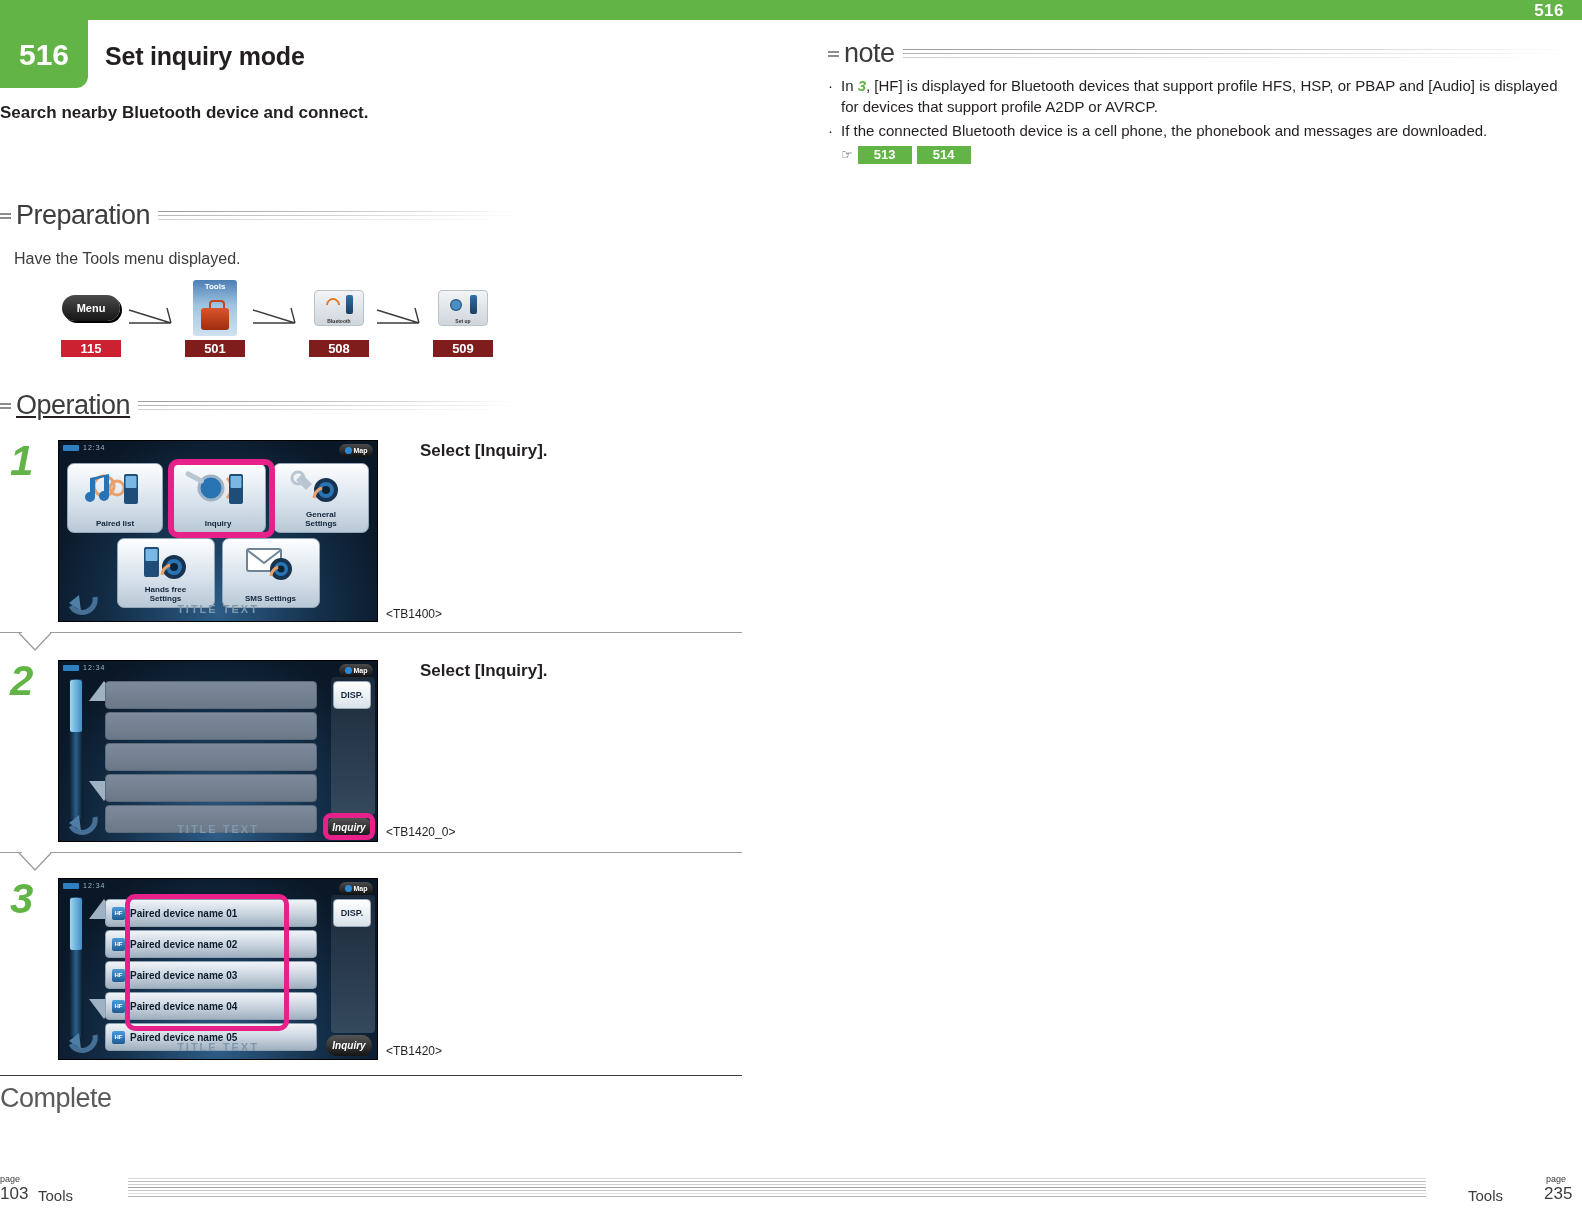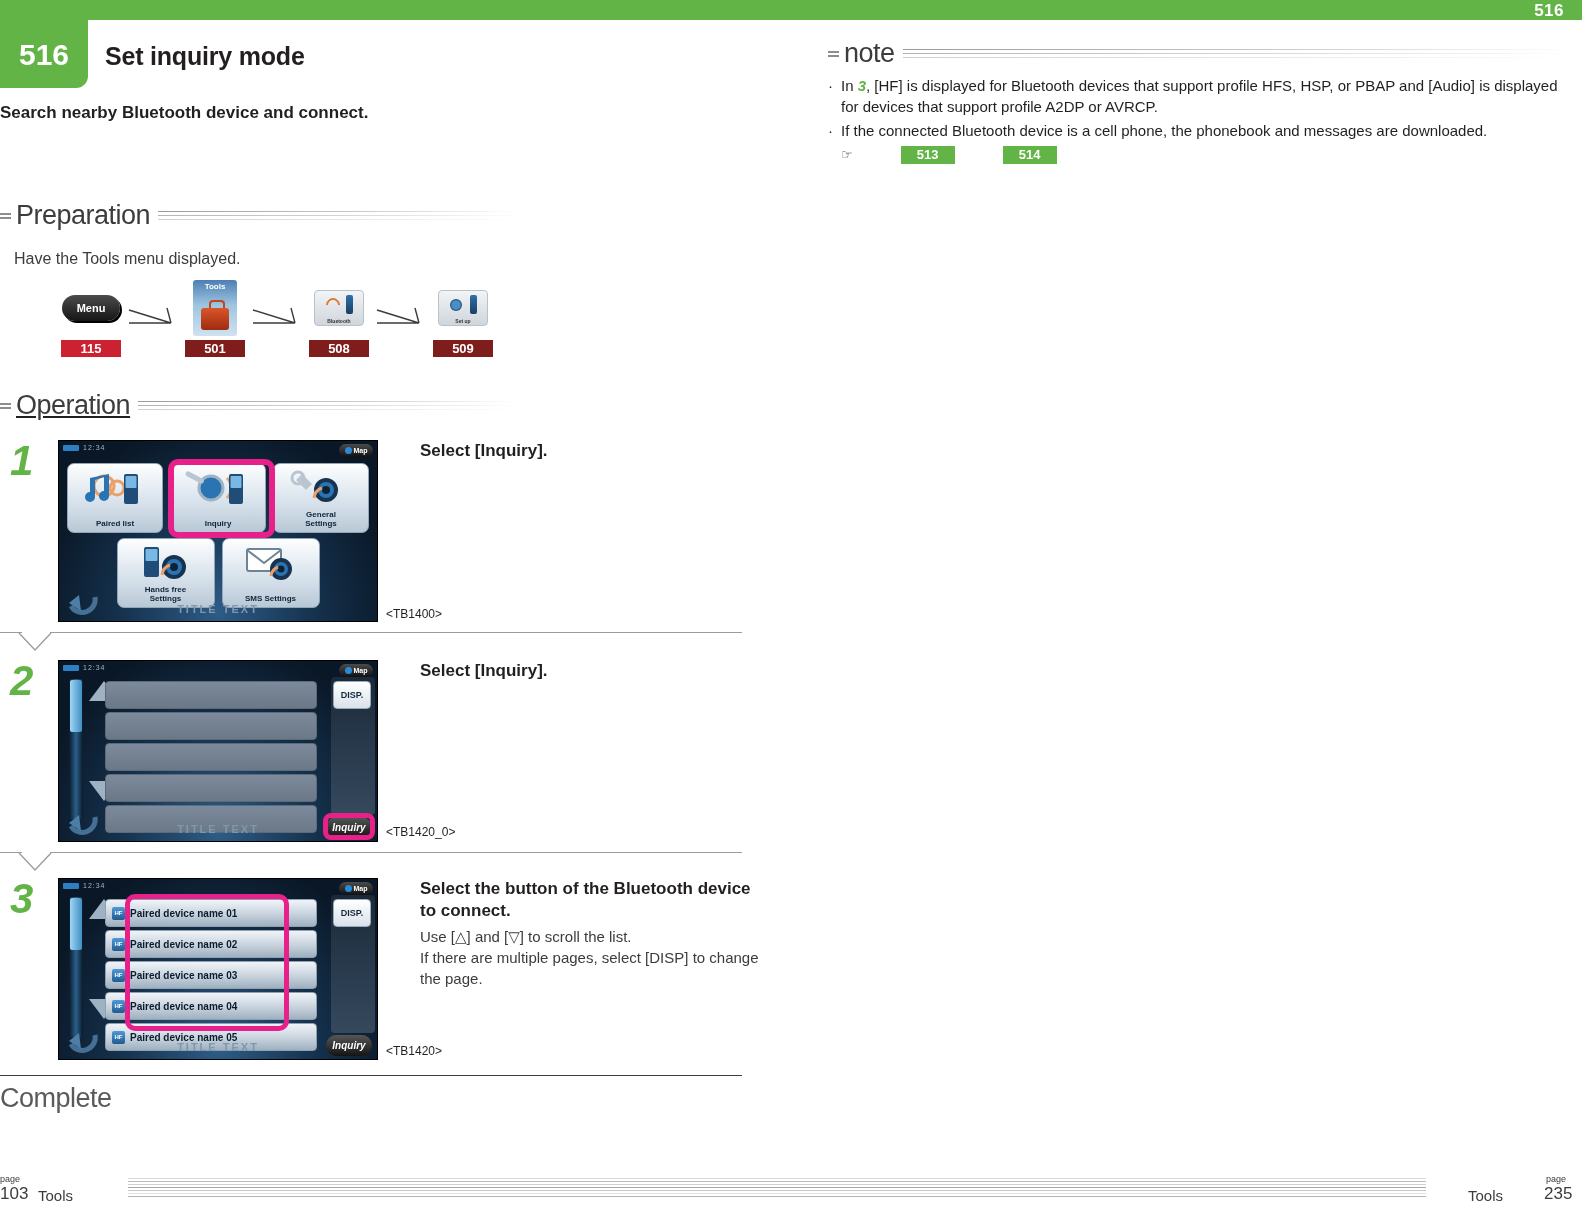--- a/index.html
+++ b/index.html
@@ -254,21 +254,21 @@
   .note-head{display:flex;align-items:center;}
   .note-list{margin-top:8px;}
   .note-item{display:flex;font-size:15px;color:#231f20;line-height:21px;margin-bottom:3px;}
   .note-item .bullet{width:13px;flex:0 0 13px;text-align:left;}
   .note-item .txt{flex:1;}
   .num-green{color:#63b446;font-weight:700;font-style:italic;}
   .ref-line{display:flex;align-items:center;gap:5px;margin-top:3px;}
   .ref-hand{font-size:13px;color:#4f4f4f;}
   .ref-badge{
     min-width:44px;height:18px;line-height:18px;text-align:center;
-    background:#63b446;color:#fff;font-size:13px;font-weight:700;padding:0 5px;margin-left:43px;
+    background:#63b446;color:#fff;font-size:13px;font-weight:700;padding:0 5px;
   }
 
   
   .footer{position:absolute;left:0;top:1168px;width:1582px;height:43px;padding-left:18px;}
   .ft-pagelbl{position:absolute;font-size:9px;color:#3c3c3c;}
   .ft-pagenum{position:absolute;font-size:17px;color:#3c3c3c;}
   .ft-chap{position:absolute;font-size:15px;color:#3c3c3c;}
   .ft-bars{position:absolute;top:10px;height:22px;}
   .ft-bars i{display:block;height:1px;margin-bottom:2px;}
 </style>
@@ -599,25 +599,20 @@
 
     <div class="backarrow">
       <svg width="36" height="26" viewBox="0 0 36 26">
         <path d="M30 6 a13 13 0 0 1 -24 9" fill="none" stroke="#456f94" stroke-width="5"></path>
         <path d="M14 4 L4 12 L16 20 Z" fill="#4c7ea6"></path>
       </svg>
     </div>
     <div class="titletext">TITLE TEXT</div>
   </div>
 
-  <div class="step-body">
-    <div class="step-title">Select the button of the Bluetooth device to connect.</div>
-    <div class="step-desc" style="white-space:pre-line">Use [△] and [▽] to scroll the list.
-If there are multiple pages, select [DISP] to change the page.</div>
-  </div>
   <div class="tbcode" style="left:386px;top:166px;">&lt;TB1420&gt;</div>
 </div>
 
 <div class="complete-rule"></div>
 <div class="complete">Complete</div>
 
 <div class="note-wrap">
   <div class="note-head">
     <span class="sec-bars">
         <i></i>

